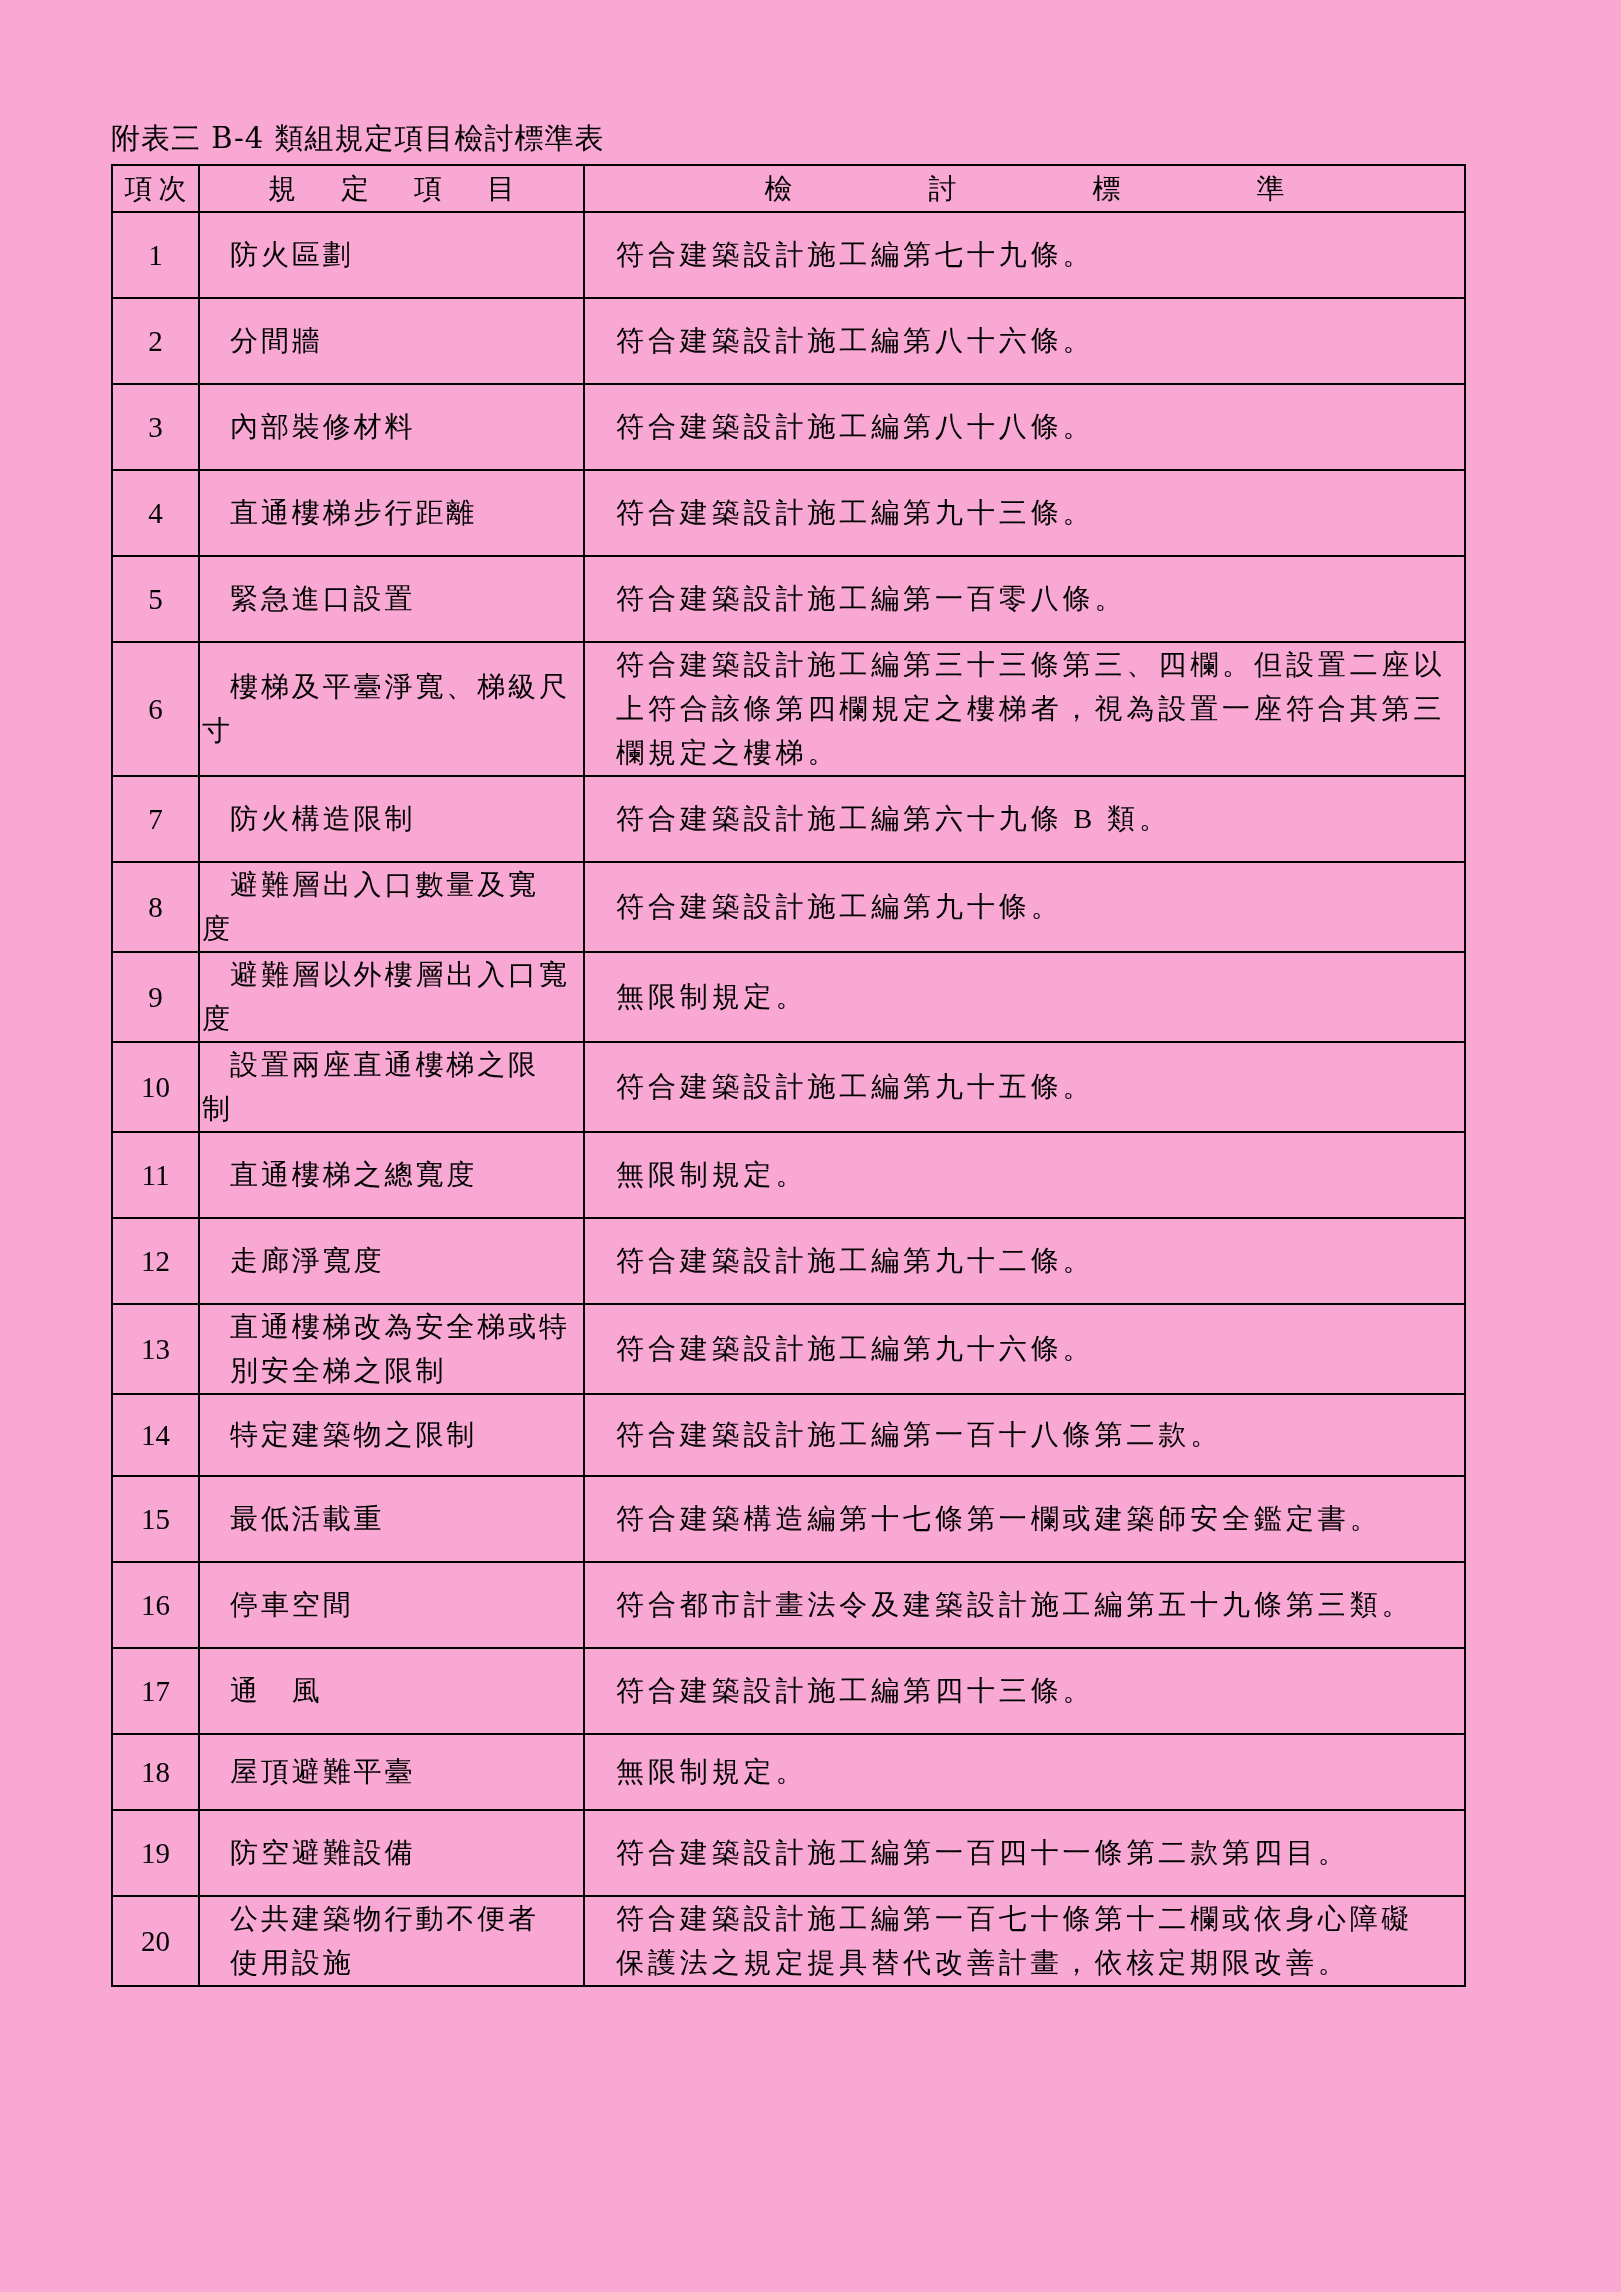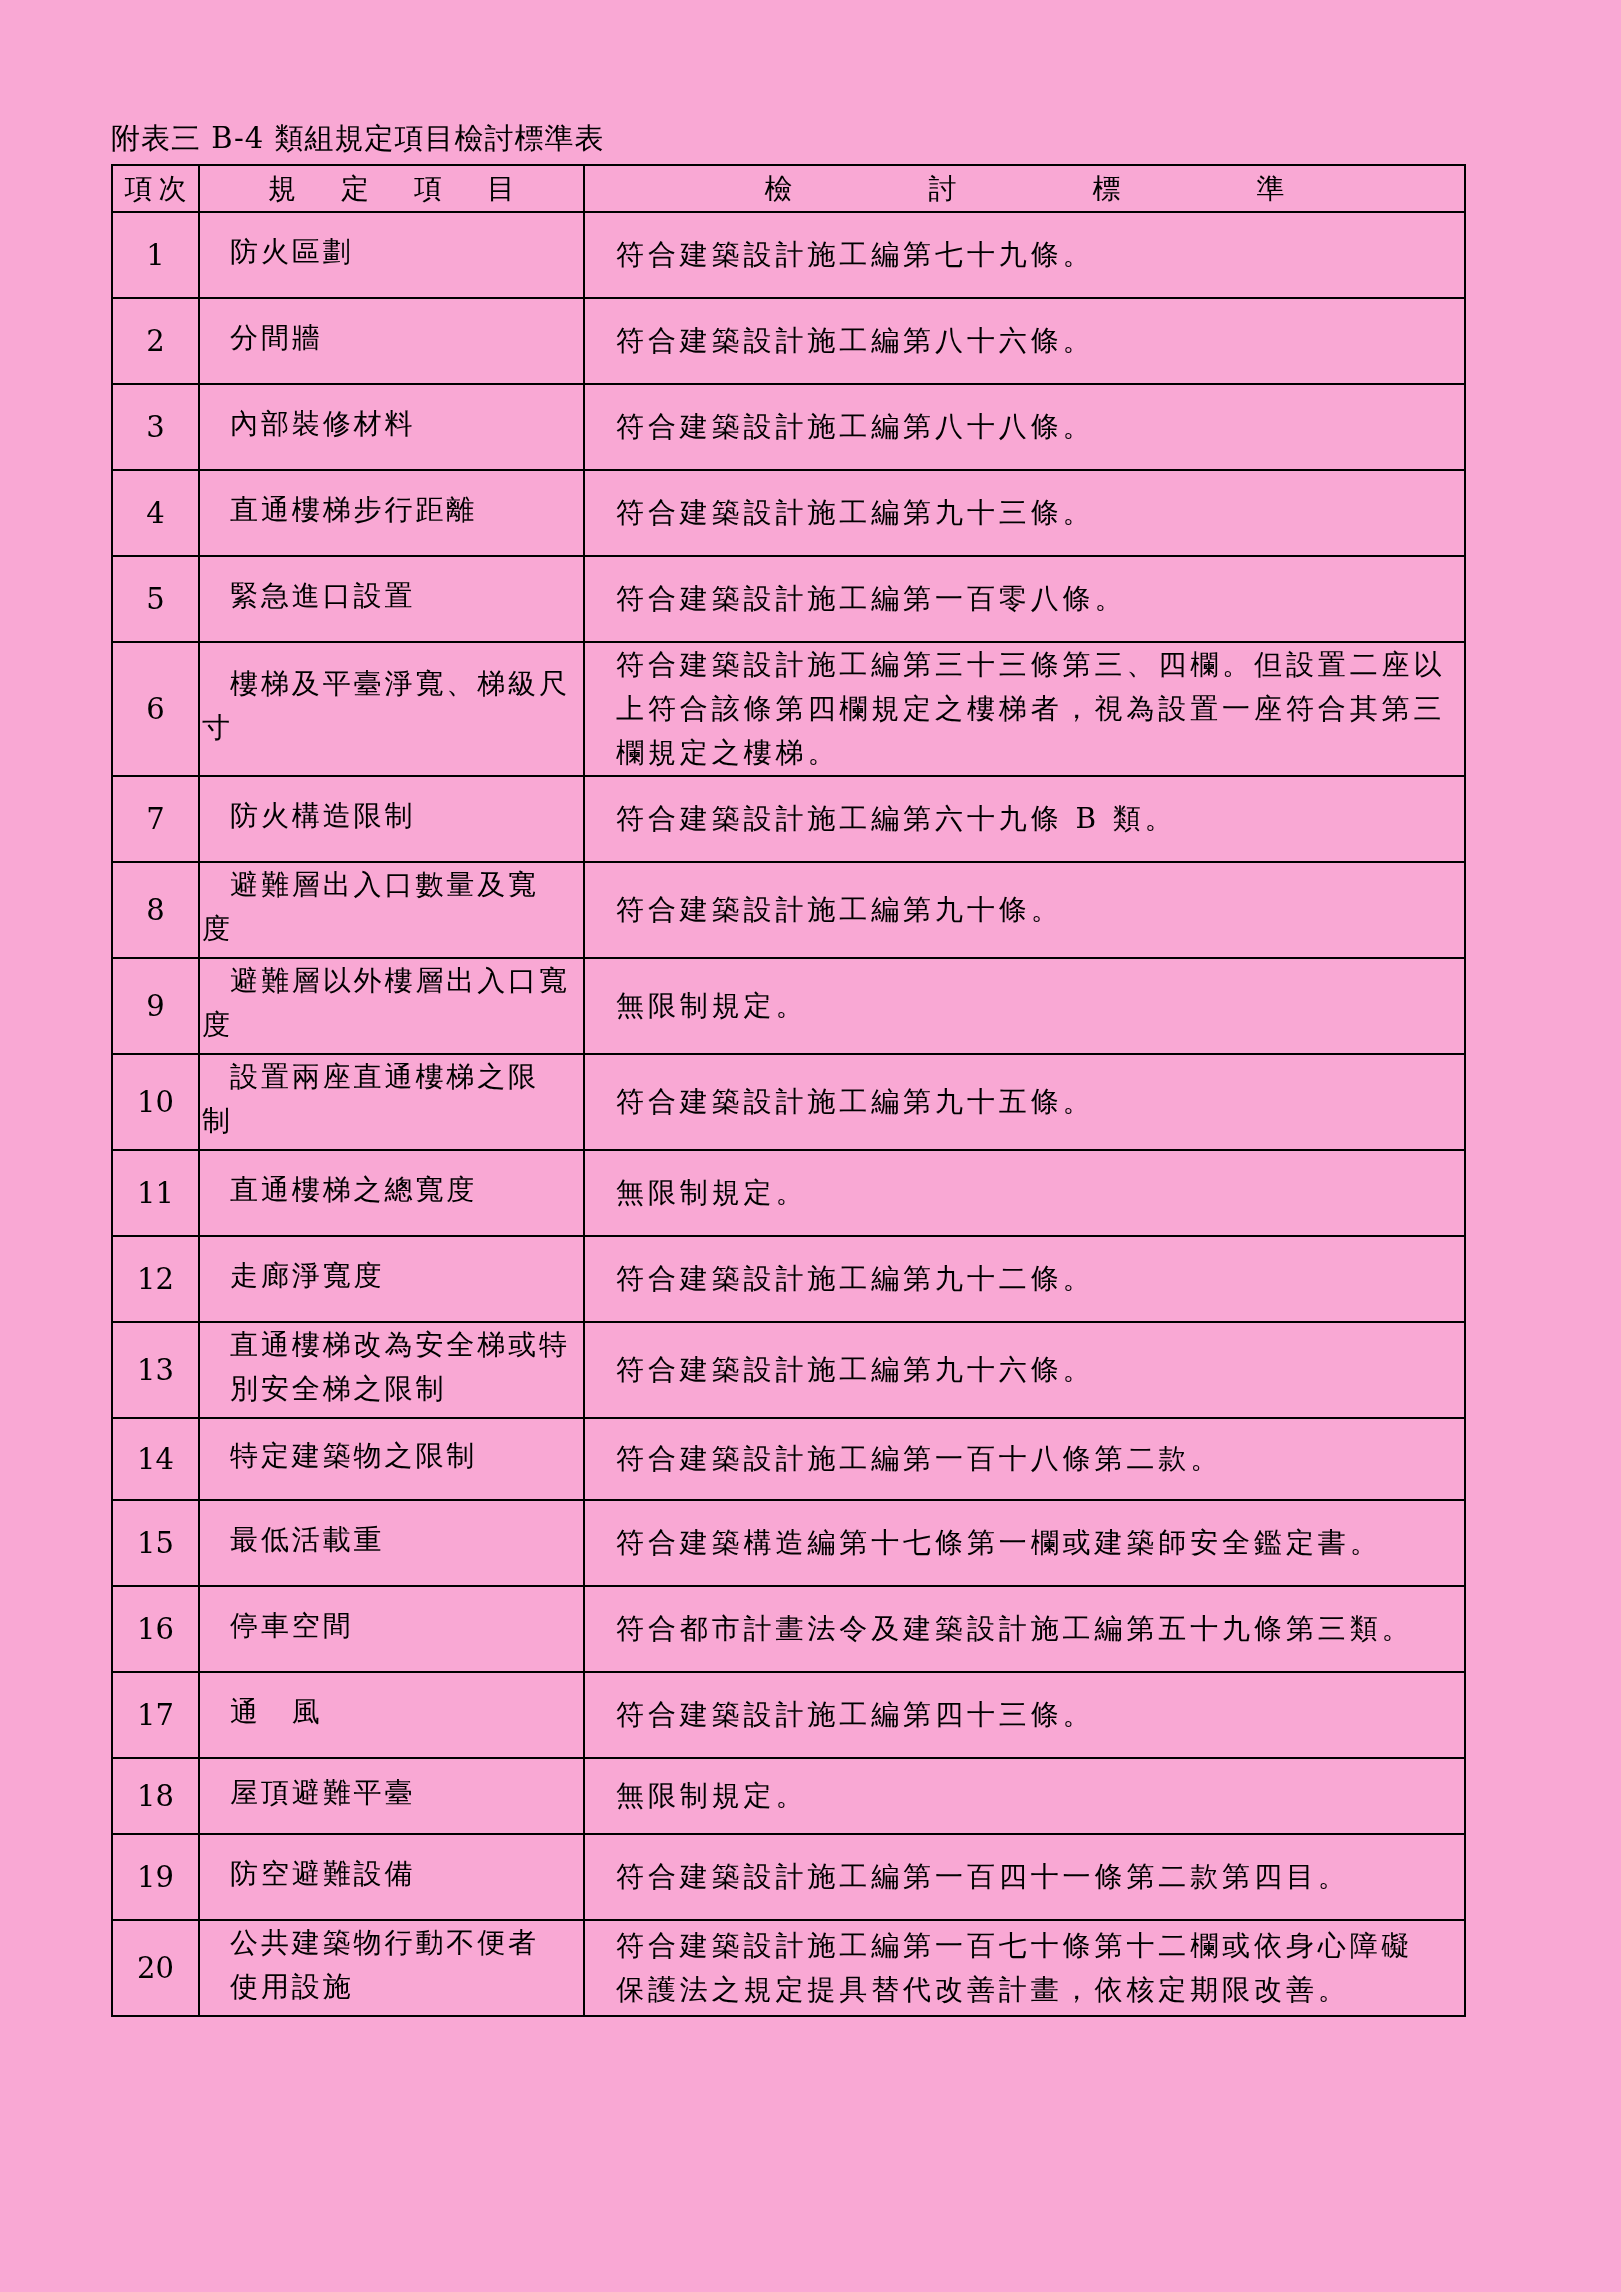--- a/index.html
+++ b/index.html
@@ -30,20 +30,21 @@
     white-space: nowrap;
   }
   table.standards {
     position: absolute;
     left: 111px;
     top: 164px;
     width: 1354px;
     border-collapse: collapse;
     table-layout: fixed;
     border: 2.9px solid #000000;
+    font-family: Liberation Serif, serif;
   }
   .col-num  { width: 87px; }
   .col-item { width: 385px; }
   .col-std  { width: 881px; }
   th, td {
     border: 2px solid #000000;
     vertical-align: middle;
     font-weight: normal;
     padding: 0;
   }
@@ -56,21 +57,21 @@
   th.h-num  { letter-spacing: 5.9px;   text-indent: 5.9px; }
   th.h-item { letter-spacing: 45px;  text-indent: 45px; }
   th.h-std  { letter-spacing: 136px; text-indent: 136px; }
   td.c-num {
     text-align: center;
     font-size: 29px;
   }
   td.c-item {
     font-size: 28px;
     letter-spacing: 2.9px;
-    padding: 0 2px 6px 2px;
+    padding: 0 2px 0 2px;
   }
   td.c-std {
     font-size: 28px;
     letter-spacing: 3.9px;
     padding: 0 0 0 31px;
   }
   .line {
     line-height: 44px;
     white-space: nowrap;
   }

